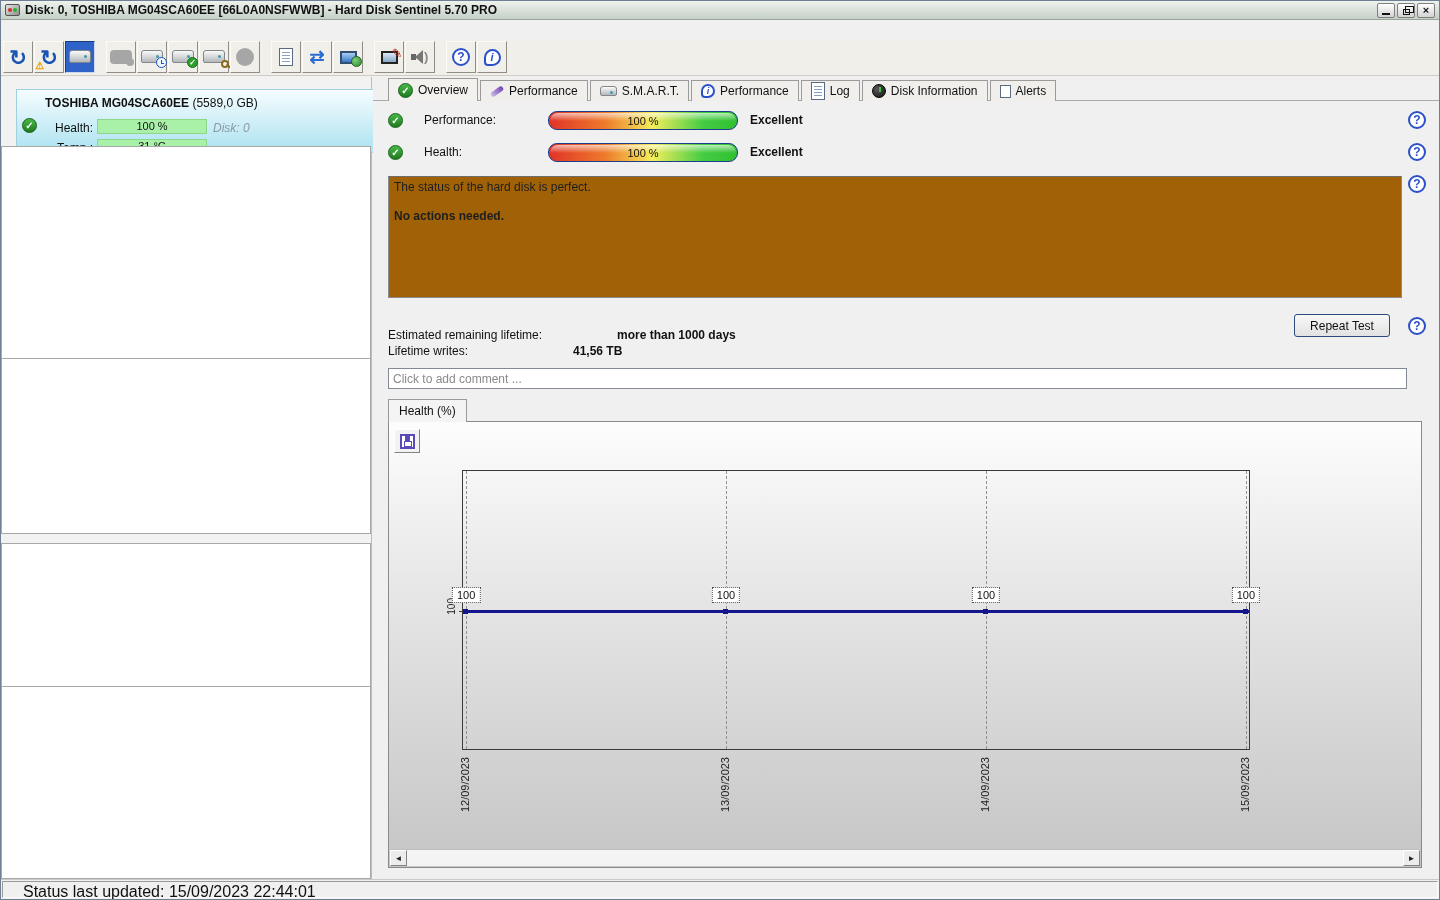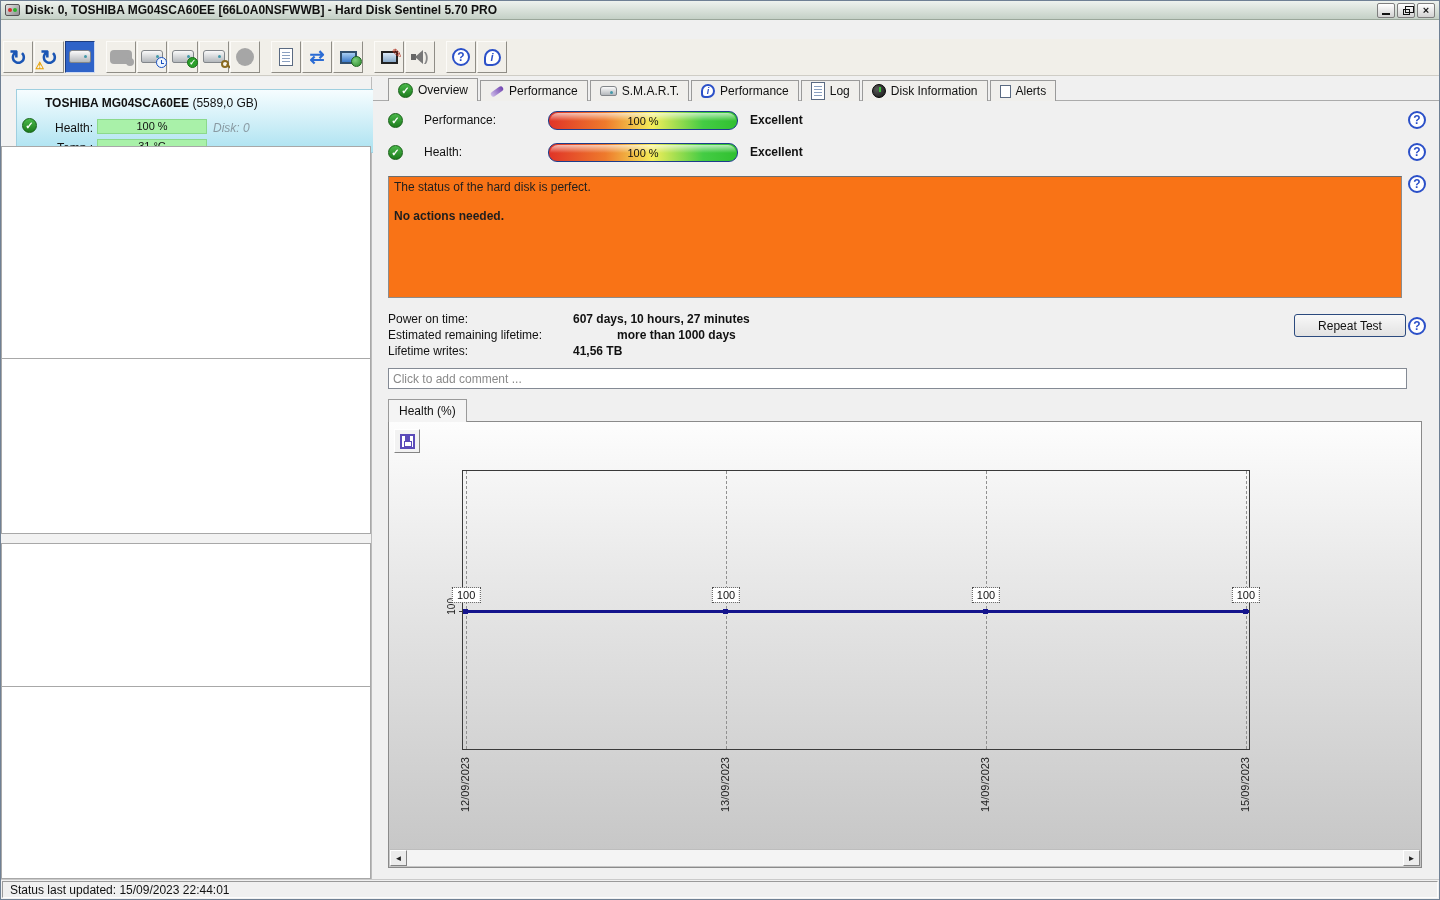--- a/index.html
+++ b/index.html
@@ -98,21 +98,21 @@
 .rating{margin-left:12px;font-weight:bold;}
 .row-icon{flex:0 0 auto;}
 
 #status-box{position:absolute;left:15px;top:99px;width:1014px;height:122px;background:#c6fbc6;border:1px solid #8c8c8c;border-top-color:#6d6d6d;padding:3px 5px;color:#1e1e1e;line-height:15px;}
 #status-line2{margin-top:14px;font-weight:bold;}
 
 .info-row{position:absolute;left:15px;height:16px;display:flex;}
 .info-label{width:185px;}
 .info-value{font-weight:bold;}
 
-#repeat-btn{position:absolute;left:921px;top:237px;width:112px;height:23px;border:1px solid #2b4a7e;border-radius:3px;background:linear-gradient(#f8f8f8,#e2e2e2);font-size:12px;font-family:inherit;color:#111;}
+#repeat-btn{position:absolute;left:921px;top:237px;width:96px;height:23px;border:1px solid #2b4a7e;border-radius:3px;background:linear-gradient(#f8f8f8,#e2e2e2);font-size:12px;font-family:inherit;color:#111;}
 
 .help-float{position:absolute;left:1035px;}
 
 #comment-input{position:absolute;left:15px;top:291px;width:1019px;height:21px;border:1px solid #848a94;padding:0 4px;font-size:12px;font-family:inherit;color:#222;background:#fff;}
 #comment-input::placeholder{color:#8a8a8a;}
 
 #chart-tab{position:absolute;left:15px;top:322px;height:23px;padding:4px 10px 0;border:1px solid #9a9a9a;border-bottom:none;background:#f4f4f4;z-index:3;}
 #chart-container{position:absolute;left:15px;top:344px;width:1034px;height:447px;border:1px solid #8a8a8a;background:linear-gradient(#fdfdfd 0%,#e8e8e8 35%,#c5c5c5 100%);z-index:2;}
 #save-btn{position:absolute;left:5px;top:7px;width:26px;height:24px;background:#f2f2f2;border:1px solid;border-color:#ffffff #848484 #848484 #ffffff;display:flex;align-items:center;justify-content:center;}
 .floppy{display:inline-block;width:15px;height:15px;background:#fff;border:2px solid #5a4ab8;position:relative;}
@@ -124,21 +124,21 @@
 .point{position:absolute;width:5px;height:5px;background:#14148c;margin-left:-3px;}
 .pt-label{position:absolute;transform:translateX(-50%);background:#fff;border:1px dotted #505050;padding:0 4px;font-size:11px;line-height:14px;white-space:nowrap;}
 .date-label{position:absolute;writing-mode:vertical-rl;transform:rotate(180deg);font-size:11px;color:#222;white-space:nowrap;}
 #y-tick{position:absolute;left:-17px;writing-mode:vertical-rl;transform:rotate(180deg);font-size:10px;color:#222;}
 #y-tick-mark{position:absolute;left:-4px;width:4px;height:1px;background:#3a3a3a;}
 #chart-scrollbar{position:absolute;left:1px;right:1px;bottom:1px;height:17px;background:#f4f4f4;border-top:1px solid #bdbdbd;display:flex;justify-content:space-between;align-items:center;}
 .sb-arrow{width:17px;height:16px;background:#ececec;border:1px solid;border-color:#ffffff #828282 #828282 #ffffff;font-size:8px;display:flex;align-items:center;justify-content:center;color:#222;}
 
 
 #statusbar{position:absolute;left:0;bottom:0;right:0;height:20px;background:#f0f0f0;border-top:1px solid #cacaca;}
-#statusbar-panel{position:absolute;left:1px;top:1px;right:1px;bottom:1px;border:1px solid;border-color:#9a9a9a #fdfdfd #fdfdfd #9a9a9a;padding:1px 7px;font-size:12px;white-space:nowrap;}
+#statusbar-panel{position:absolute;left:1px;top:1px;right:1px;bottom:1px;border:1px solid;border-color:#9a9a9a #fdfdfd #fdfdfd #9a9a9a;padding:1px 20px;font-size:16px;white-space:nowrap;}
 </style>
 </head>
 <body>
 
 <div id="window">
 
   <div id="titlebar">
     <span class="appico"></span>
     <span id="title-text">Disk: 0, TOSHIBA MG04SCA60EE [66L0A0NSFWWB] - Hard Disk Sentinel 5.70 PRO</span>
     <div id="win-controls">
@@ -274,29 +274,25 @@
       <span class="row-label">Health:</span>
       <span class="grad-bar"><span class="bar-text">100 %</span></span>
       <span class="rating">Excellent</span>
     </div>
 
     <span class="qmark help-float" style="top:34px;">?</span>
     <span class="qmark help-float" style="top:66px;">?</span>
     <span class="qmark help-float" style="top:98px;">?</span>
     <span class="qmark help-float" style="top:240px;">?</span>
 
-    <div id="status-box" style="background: #f97316;">
+    <div id="status-box" style="background: #a16207;">
       <div id="status-line1">The status of the hard disk is perfect.</div>
       <div id="status-line2">No actions needed.</div>
     </div>
 
-    <div class="info-row" style="top:235px;">
-      <span class="info-label">Power on time:</span>
-      <span class="info-value">607 days, 10 hours, 27 minutes</span>
-    </div>
     <div class="info-row" style="top:251px;gap:44px;">
       <span class="info-label">Estimated remaining lifetime:</span>
       <span class="info-value">more than 1000 days</span>
     </div>
     <div class="info-row" style="top:267px;">
       <span class="info-label">Lifetime writes:</span>
       <span class="info-value">41,56 TB</span>
     </div>
 
     <button id="repeat-btn">Repeat Test</button>

